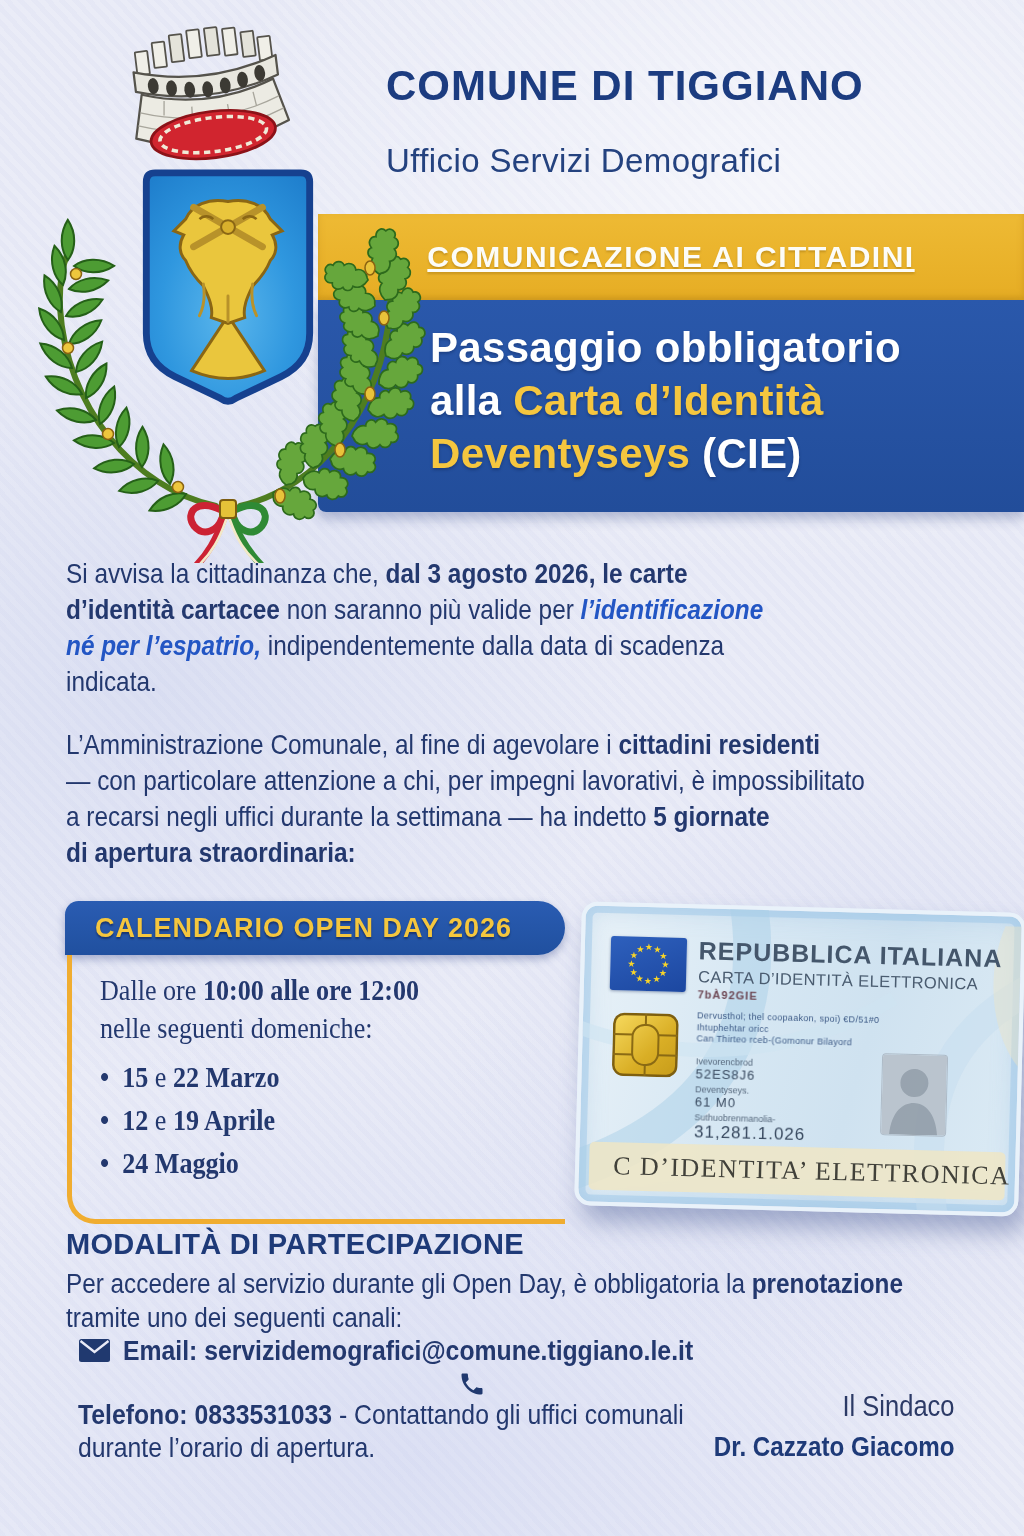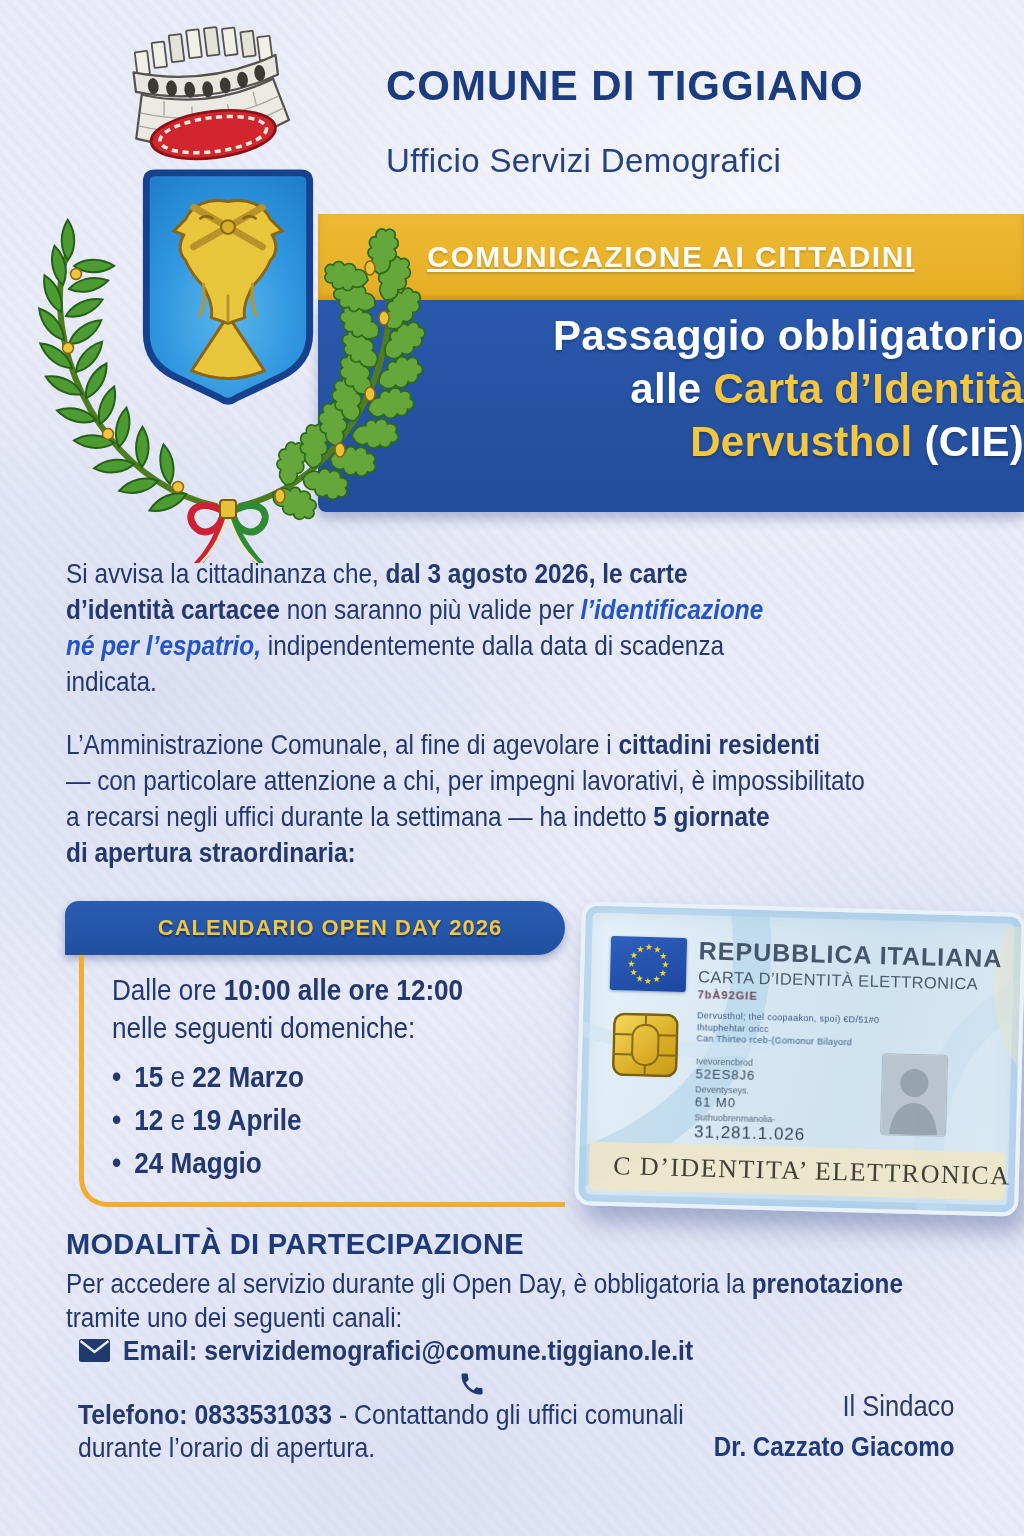--- a/index.html
+++ b/index.html
@@ -26,43 +26,43 @@
   .office{margin-top:32px;font-size:33px;font-weight:400;color:#24427f;letter-spacing:.4px;}
 
   
   .band-yellow{position:absolute;left:318px;top:214px;width:706px;height:86px;z-index:1;
     background:linear-gradient(180deg,#eeba34,#e6ad24);box-shadow:inset 0 -3px 7px rgba(150,100,0,.25);}
   .ribbon-text{line-height:86px;text-align:center;font-size:30px;font-weight:800;color:#fcfcf8;
     letter-spacing:1.5px;text-shadow:0 2px 2px rgba(120,80,0,.3);text-decoration:underline;}
   .band-blue{position:absolute;left:318px;top:300px;width:706px;height:212px;z-index:1;
     background:linear-gradient(180deg,#2a58ab,#224d9a);border-radius:0 0 0 8px;
     box-shadow:0 7px 12px rgba(45,65,130,.3);}
-  .headline{padding:9px 0 0 112px;text-align:right;}
+  .headline{padding:21px 0 0 112px;}
   .headline .tl{line-height:53px;font-size:42px;font-weight:800;letter-spacing:.3px;
     text-shadow:0 2px 3px rgba(10,25,70,.35);}
 
   
   .coa{position:absolute;left:18px;top:168px;width:430px;height:395px;z-index:3;}
   .shield{position:absolute;left:112px;top:0px;width:196px;height:246px;}
   .wreath{position:absolute;left:0;top:20px;width:430px;height:375px;}
 
   
   .p1{position:absolute;left:66px;top:556px;width:1100px;font-size:28px;line-height:36px;
     color:#23386e;transform:scaleX(.87);transform-origin:0 0;}
   .p2{position:absolute;left:66px;top:727px;width:1100px;font-size:28px;line-height:36px;
     color:#23386e;transform:scaleX(.87);transform-origin:0 0;}
 
   
   .calendar{position:absolute;left:65px;top:901px;width:500px;z-index:2;}
   .cal-header{height:54px;background:linear-gradient(180deg,#2a5cb2,#20509f);
     border-radius:20px 40px 40px 0;box-shadow:0 4px 8px rgba(40,60,130,.35);
-    line-height:54px;padding-left:30px;font-size:22px;font-weight:800;letter-spacing:1px;
-    color:#f4c63e;text-shadow:0 2px 2px rgba(0,0,30,.4);text-align:center;}
-  .cal-body{margin-left:14px;border-left:5px solid #f0ad30;border-bottom:5px solid #f0ad30;
-    border-radius:0 0 0 28px;padding:16px 0 17px 28px;}
+    line-height:54px;padding-left:30px;font-size:27px;font-weight:800;letter-spacing:1px;
+    color:#f4c63e;text-shadow:0 2px 2px rgba(0,0,30,.4);}
+  .cal-body{margin-left:2px;border-left:5px solid #f0ad30;border-bottom:5px solid #f0ad30;
+    border-radius:0 0 0 28px;padding:16px 0 34px 28px;font-family:Liberation Serif, serif;}
   .cal-lines{font-size:29px;line-height:38px;color:#23386e;transform:scaleX(.9);transform-origin:0 0;width:540px;}
   .cal-bullets{margin-top:9px;font-size:29px;line-height:43px;color:#23386e;transform:scaleX(.9);transform-origin:0 0;width:540px;}
 
   
   .idcard{position:absolute;left:578px;top:907px;width:436px;height:296px;z-index:2;
     transform:rotate(1.5deg);border-radius:16px;border:4px solid #e9f2fa;
     background:linear-gradient(105deg,#e9f2f8,#d6e7f3 38%,#cfe2f0 62%,#dcebf5);
     box-shadow:8px 16px 24px rgba(60,80,140,.40), inset 0 0 0 7px rgba(150,195,230,.45), inset 0 0 26px rgba(120,170,215,.35);}
   .idcard .swoosh{position:absolute;inset:0;width:100%;height:100%;border-radius:12px;}
   .euflag{position:absolute;left:26px;top:30px;width:76px;height:54px;border-radius:3px;
@@ -139,22 +139,22 @@
     <div class="office">Ufficio Servizi Demografici</div>
   </div>
 
   <div class="band-yellow">
     <div class="ribbon-text">COMUNICAZIONE AI CITTADINI</div>
   </div>
 
   <div class="band-blue">
     <div class="headline">
         <div class="tl"><span class="seg s-w">Passaggio obbligatorio</span></div>
-        <div class="tl"><span class="seg s-w">alle </span><span class="seg s-y">Carta d’Identità</span></div>
-        <div class="tl"><span class="seg s-y">Dervusthol</span><span class="seg s-w"> (CIE)</span></div>
+        <div class="tl"><span class="seg s-w">alla </span><span class="seg s-y">Carta d’Identità</span></div>
+        <div class="tl"><span class="seg s-y">Deventyseys</span><span class="seg s-w"> (CIE)</span></div>
       </div>
   </div>
 
   <div class="coa">
     <svg class="shield" viewBox="0 0 190 250">
       <defs>
         <radialGradient id="shg" cx="50%" cy="62%" r="75%">
           <stop offset="0%" stop-color="#5ab6ec"></stop>
             <stop offset="55%" stop-color="#2f97df"></stop>
             <stop offset="100%" stop-color="#1f7fcd"></stop>

